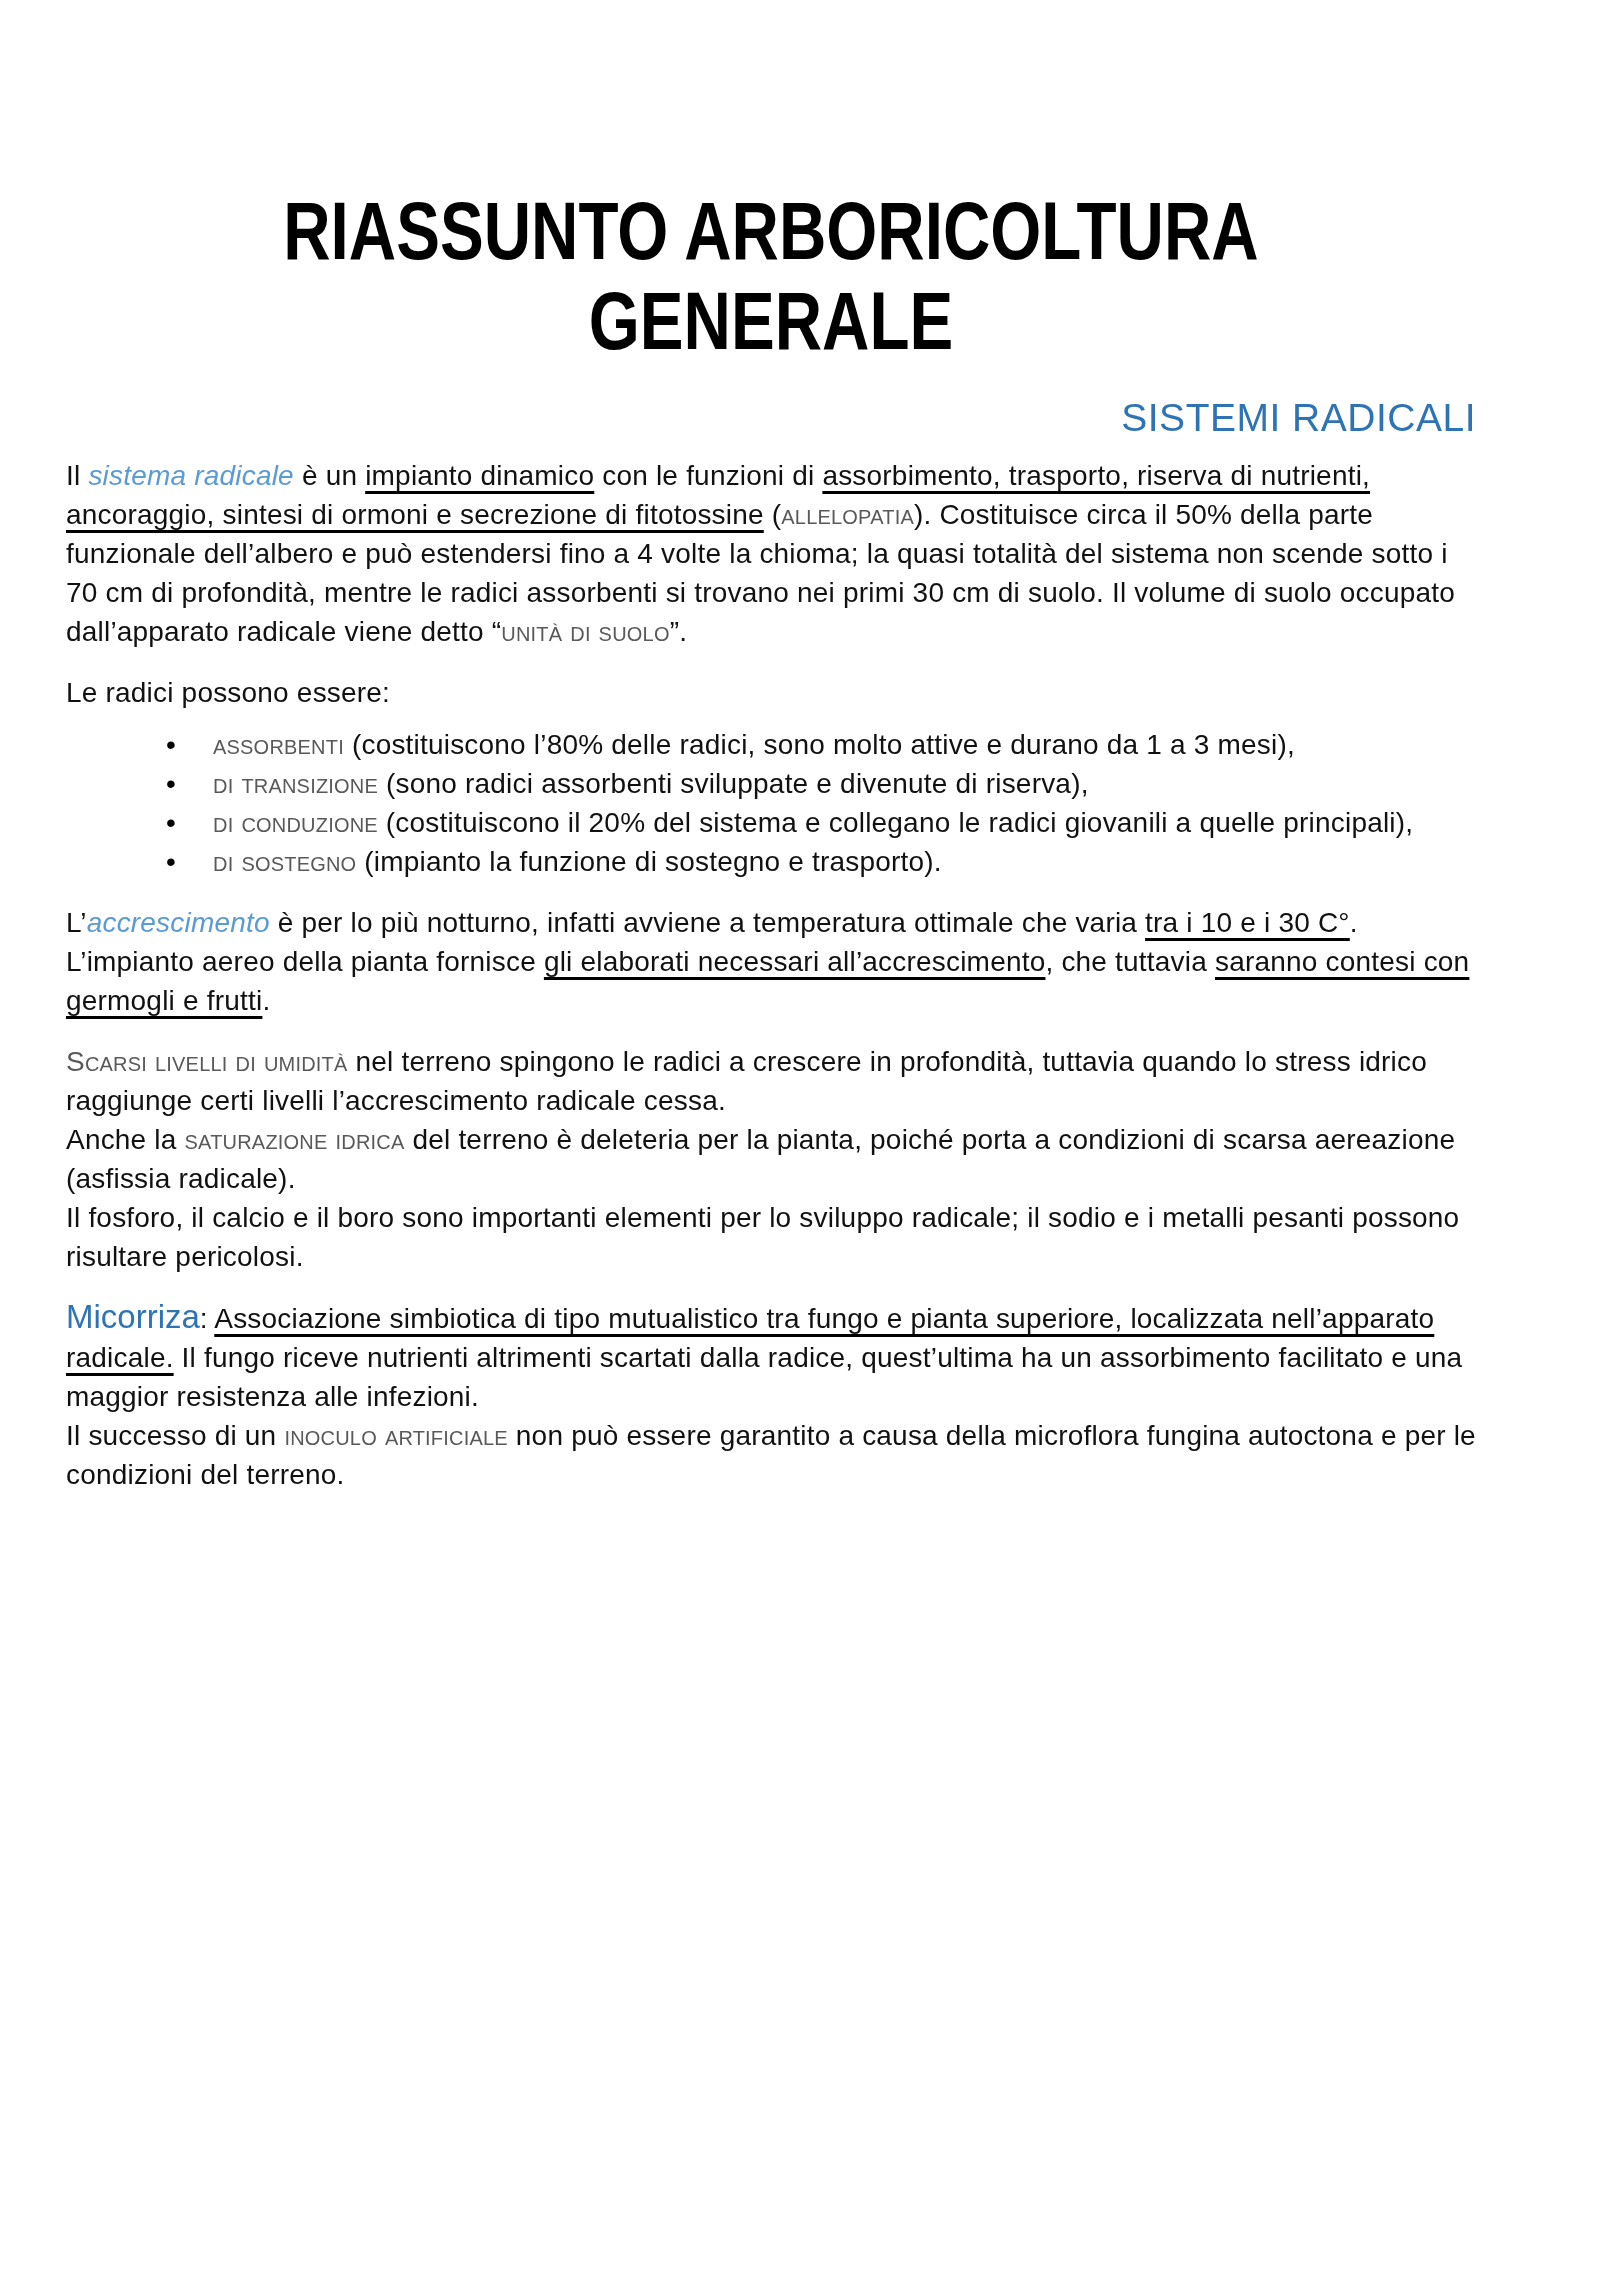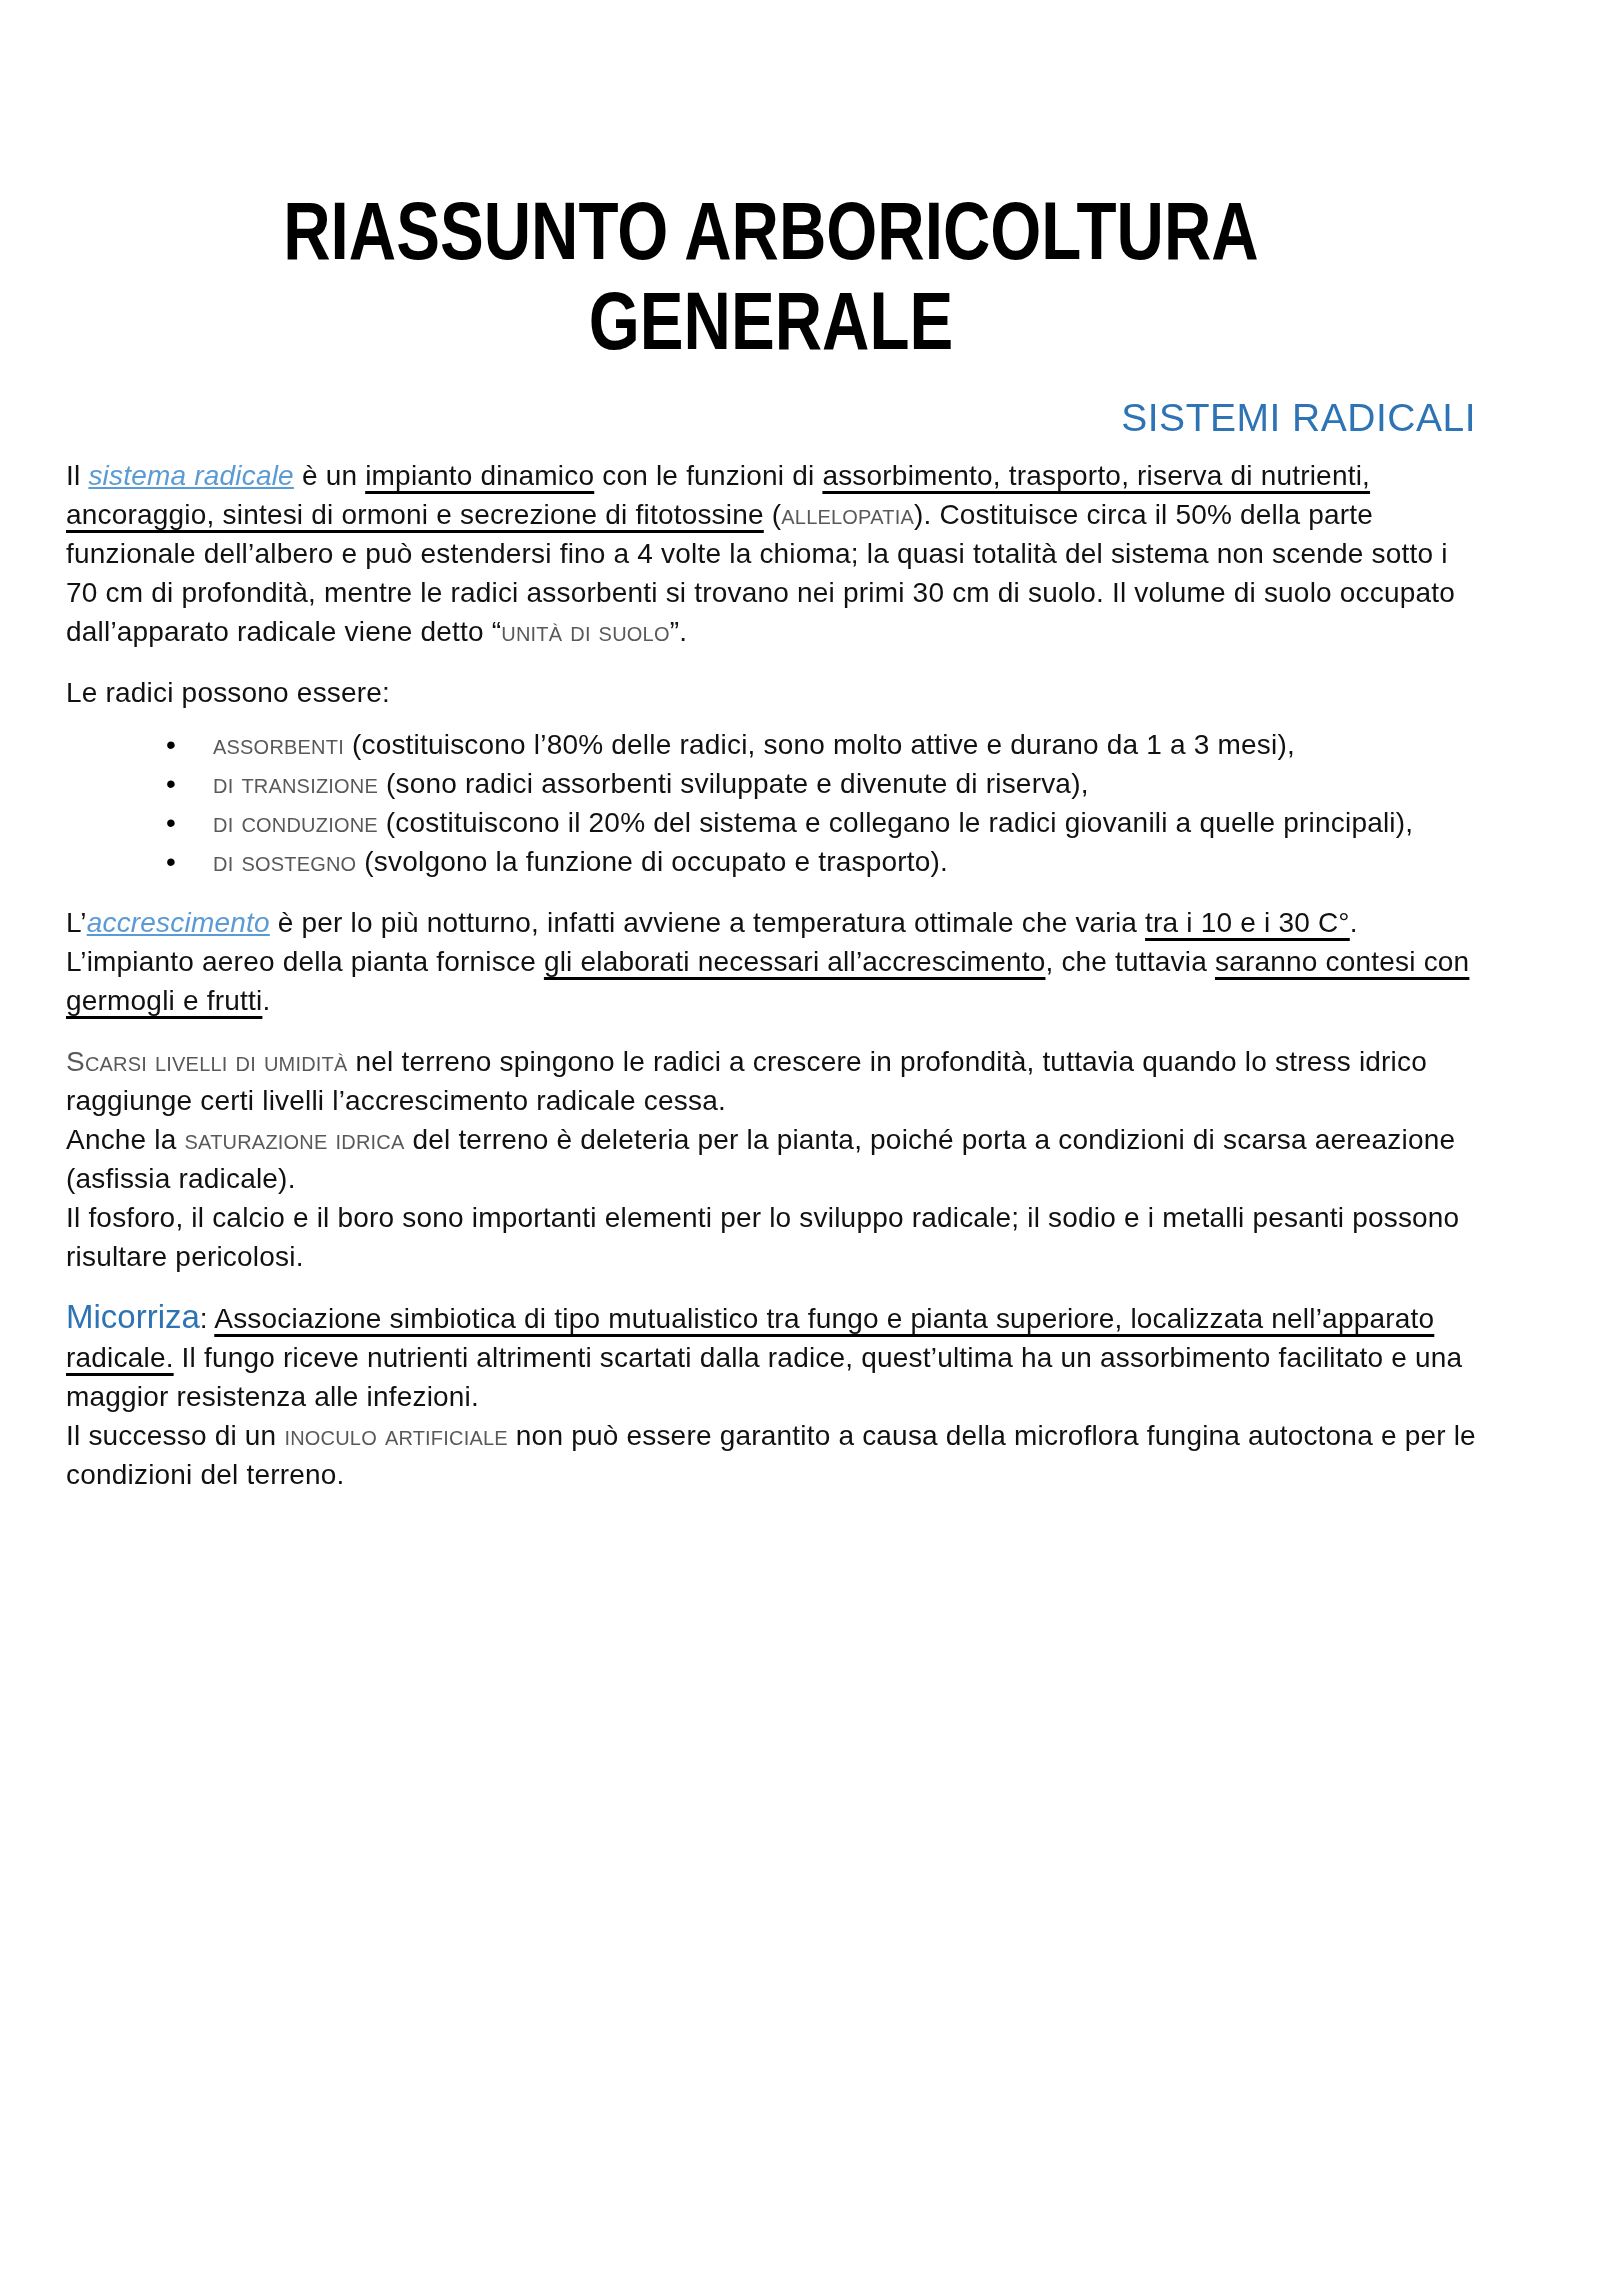--- a/index.html
+++ b/index.html
@@ -68,21 +68,20 @@
     left:-47px;
     top:0;
     color:#000;
     font-size:28px;
   }
   .para-group p{margin:0;}
   
   .term-blue{
     color:var(--term-blue);
     font-style:italic;
-    text-decoration:underline;
   }
   .u{
     text-decoration:underline;
     text-decoration-thickness:2.5px;
     text-underline-offset:5.9px;
     text-decoration-color:#000;
   }
   .sc{
     font-variant:small-caps;
     color:var(--sc-gray);
@@ -107,21 +106,21 @@
   <h2 class="section-heading">SISTEMI RADICALI</h2>
 
   <p class="body spaced"><span>Il </span><span class="term-blue">sistema radicale</span><span> è un </span><span class="u">impianto dinamico</span><span> con le funzioni di </span><span class="u">assorbimento, trasporto, riserva di nutrienti, ancoraggio, sintesi di ormoni e secrezione di fitotossine</span><span> (</span><span class="sc">allelopatia</span><span>). Costituisce circa il 50% della parte funzionale dell’albero e può estendersi fino a 4 volte la chioma; la quasi totalità del sistema non scende sotto i 70 cm di profondità, mentre le radici assorbenti si trovano nei primi 30 cm di suolo. Il volume di suolo occupato dall’apparato radicale viene detto “</span><span class="sc">unità di suolo</span><span>”.</span></p>
 
   <p class="body spaced-lg">Le radici possono essere:</p>
 
   <ul class="bullet-list">
     <li class="body"><span class="sc">assorbenti</span><span> (costituiscono l’80% delle radici, sono molto attive e durano da 1 a 3 mesi),</span></li>
     <li class="body"><span class="sc">di transizione</span><span> (sono radici assorbenti sviluppate e divenute di riserva),</span></li>
     <li class="body"><span class="sc">di conduzione</span><span> (costituiscono il 20% del sistema e collegano le radici giovanili a quelle principali),</span></li>
-    <li class="body"><span class="sc">di sostegno</span><span> (svolgono la funzione di occupato e trasporto).</span></li>
+    <li class="body"><span class="sc">di sostegno</span><span> (impianto la funzione di sostegno e trasporto).</span></li>
   </ul>
 
   <p class="body spaced-lg"><span>L’</span><span class="term-blue">accrescimento</span><span> è per lo più notturno, infatti avviene a temperatura ottimale che varia </span><span class="u">tra i 10 e i 30 C°</span><span>. L’impianto aereo della pianta fornisce </span><span class="u">gli elaborati necessari all’accrescimento</span><span>, che tuttavia </span><span class="u">saranno contesi con germogli e frutti</span><span>.</span></p>
 
   <div class="para-group spaced-lg">
     <p class="body"><span class="sc">Scarsi livelli di umidità</span><span> nel terreno spingono le radici a crescere in profondità, tuttavia quando lo stress idrico raggiunge certi livelli l’accrescimento radicale cessa.</span></p>
     <p class="body"><span>Anche la </span><span class="sc">saturazione idrica</span><span> del terreno è deleteria per la pianta, poiché porta a condizioni di scarsa aereazione (asfissia radicale).</span></p>
     <p class="body"><span>Il fosforo, il calcio e il boro sono importanti elementi per lo sviluppo radicale; il sodio e i metalli pesanti possono risultare pericolosi.</span></p>
   </div>
 

